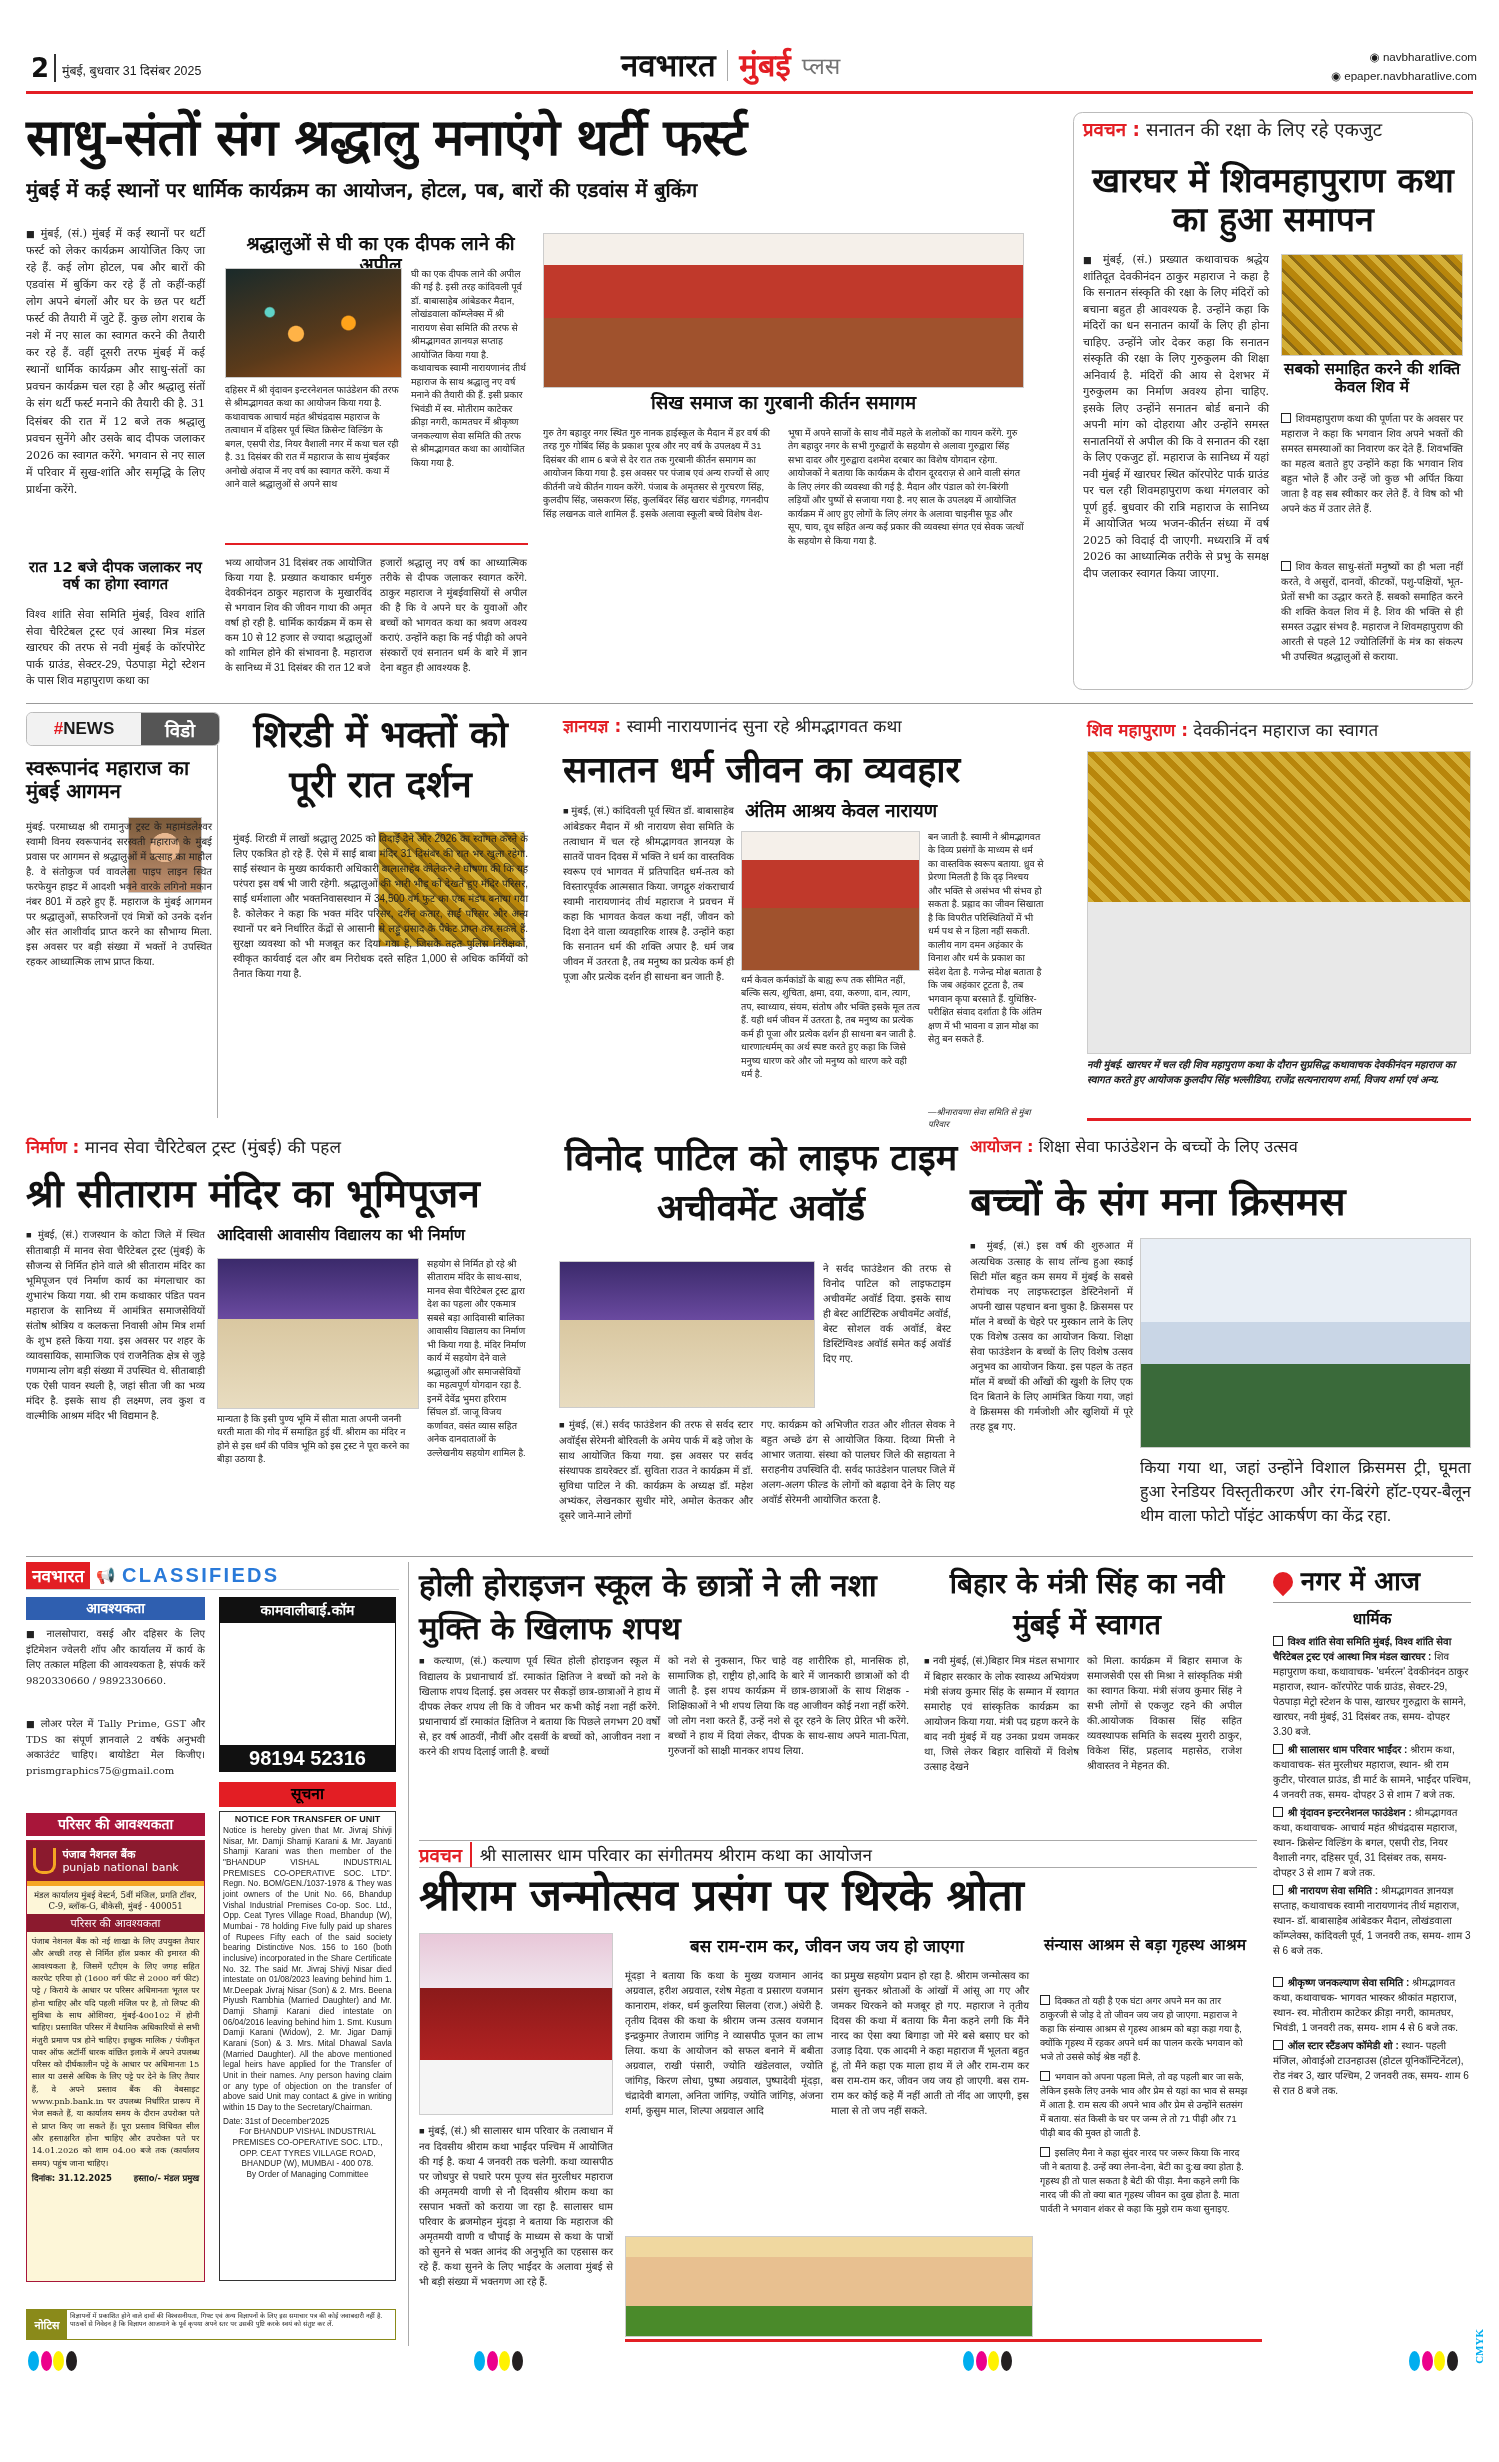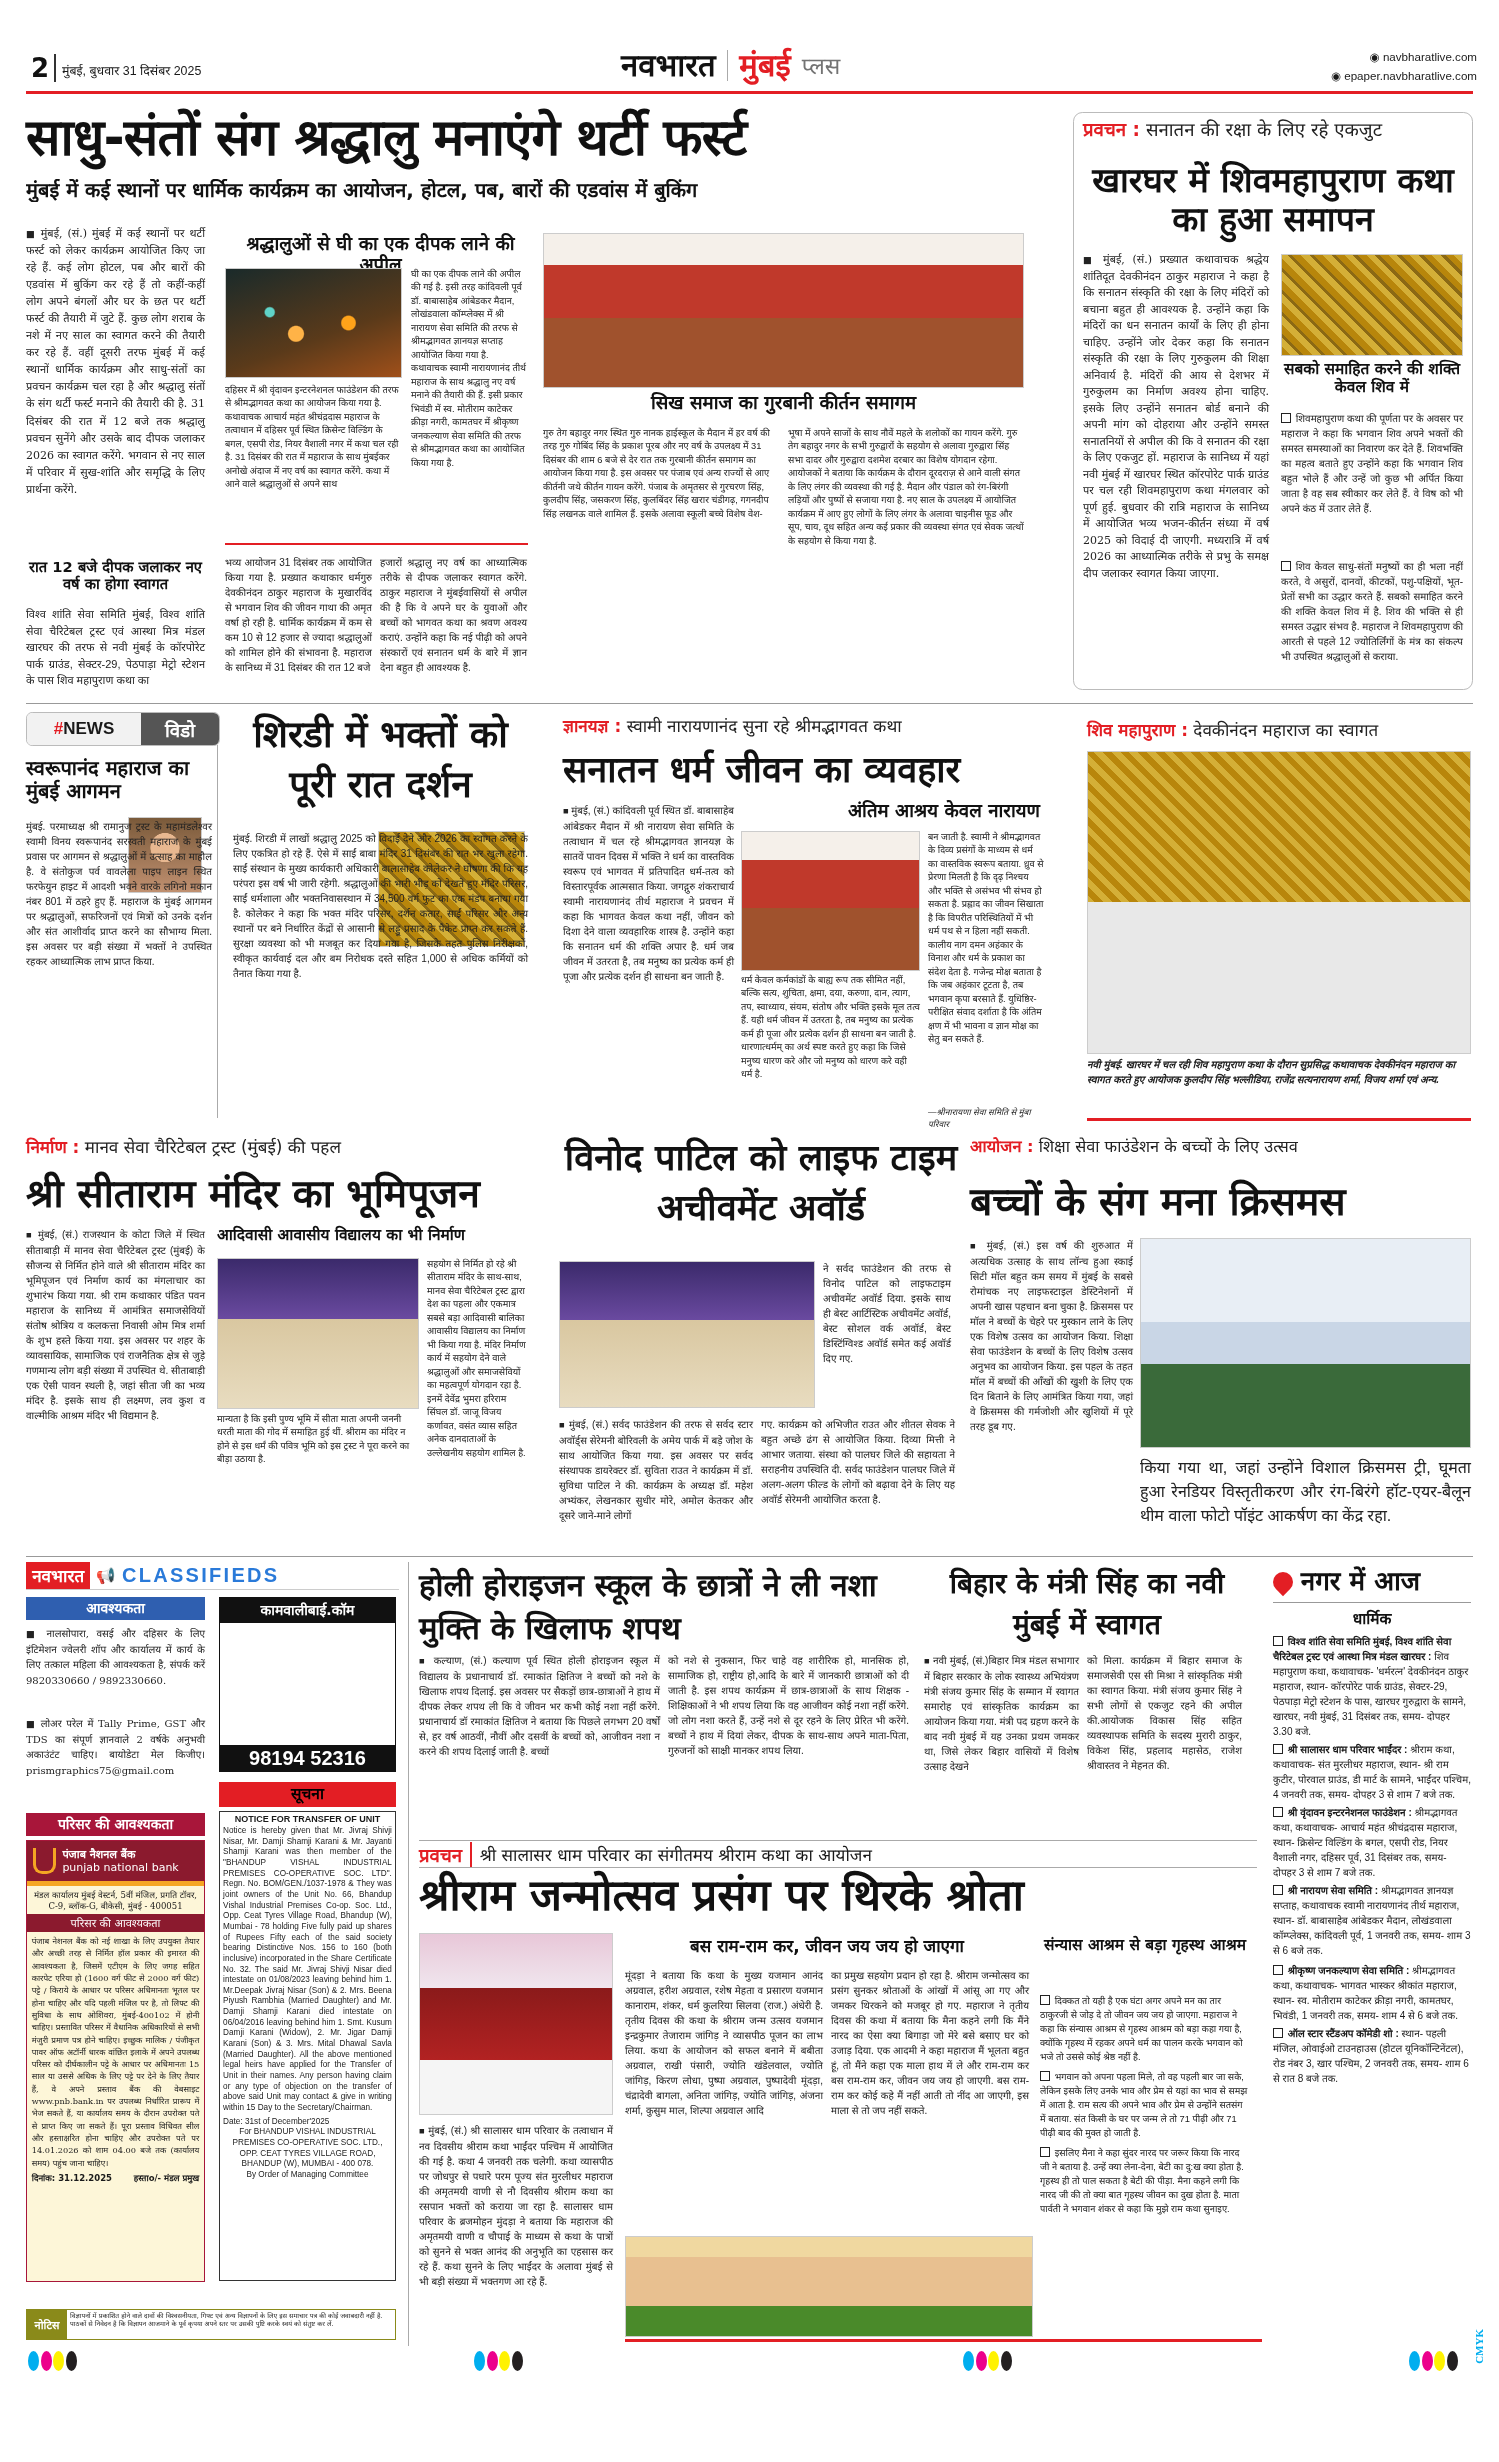--- a/index.html
+++ b/index.html
@@ -95,21 +95,21 @@
 <div class="abs" style="left:217px;top:745px;width:0.8px;height:373px;background:#aaa"></div>
 
 <div class="abs hd" style="left:233px;top:710px;width:295px;font-size:37px;text-align:center;line-height:1.35">शिरडी में भक्तों को पूरी रात दर्शन</div>
 <div class="abs photo ph-gold" style="left:378px;top:831px;width:147px;height:116px"></div>
 <div class="abs cond" style="left:233px;top:831px;width:295px;font-size:10px;text-indent:0">मुंबई. शिरडी में लाखों श्रद्धालु 2025 को विदाई देने और 2026 का स्वागत करने के लिए एकत्रित हो रहे हैं. ऐसे में साईं बाबा मंदिर 31 दिसंबर की रात भर खुला रहेगा. साईं संस्थान के मुख्य कार्यकारी अधिकारी बालासाहेब कोलेकर ने घोषणा की कि यह परंपरा इस वर्ष भी जारी रहेगी. श्रद्धालुओं की भारी भीड़ को देखते हुए मंदिर परिसर, साईं धर्मशाला और भक्तनिवासस्थान में 34,500 वर्ग फुट का एक मंडप बनाया गया है. कोलेकर ने कहा कि भक्त मंदिर परिसर, दर्शन कतार, साईं परिसर और अन्य स्थानों पर बने निर्धारित केंद्रों से आसानी से लड्डू प्रसाद के पैकेट प्राप्त कर सकते हैं. सुरक्षा व्यवस्था को भी मजबूत कर दिया गया है, जिसके तहत पुलिस निरीक्षकों, स्वीकृत कार्यवाई दल और बम निरोधक दस्ते सहित 1,000 से अधिक कर्मियों को तैनात किया गया है.</div>
 
 <div class="abs kicker" style="left:563px;top:714px;font-size:17px">
   <b>ज्ञानयज्ञ :</b> <span>स्वामी नारायणानंद सुना रहे श्रीमद्भागवत कथा</span>
 </div>
 <div class="abs hd" style="left:563px;top:749px;width:497px;font-size:36px">सनातन धर्म जीवन का व्यवहार</div>
-<div class="abs hd" style="left:745px;top:800px;width:295px;font-size:18.6px;text-align:right">अंतिम आश्रय केवल नारायण</div>
+<div class="abs hd" style="left:745px;top:800px;width:295px;font-size:18.6px;text-align:left">अंतिम आश्रय केवल नारायण</div>
 <div class="abs cond bullet" style="left:563px;top:803px;width:171px;font-size:10px">मुंबई, (सं.) कांदिवली पूर्व स्थित डॉ. बाबासाहेब आंबेडकर मैदान में श्री नारायण सेवा समिति के तत्वाधान में चल रहे श्रीमद्भागवत ज्ञानयज्ञ के सातवें पावन दिवस में भक्ति ने धर्म का वास्तविक स्वरूप एवं भागवत में प्रतिपादित धर्म-तत्व को विस्तारपूर्वक आत्मसात किया. जगद्गुरु शंकराचार्य स्वामी नारायणानंद तीर्थ महाराज ने प्रवचन में कहा कि भागवत केवल कथा नहीं, जीवन को दिशा देने वाला व्यवहारिक शास्त्र है. उन्होंने कहा कि सनातन धर्म की शक्ति अपार है. धर्म जब जीवन में उतरता है, तब मनुष्य का प्रत्येक कर्म ही पूजा और प्रत्येक दर्शन ही साधना बन जाती है.</div>
 <div class="abs photo ph-kirtan" style="left:741px;top:831px;width:179px;height:140px"></div>
 <div class="abs cap" style="left:741px;top:974px;width:179px;font-size:9.3px">धर्म केवल कर्मकांडों के बाह्य रूप तक सीमित नहीं, बल्कि सत्य, शुचिता, क्षमा, दया, करुणा, दान, त्याग, तप, स्वाध्याय, संयम, संतोष और भक्ति इसके मूल तत्व हैं. यही धर्म जीवन में उतरता है, तब मनुष्य का प्रत्येक कर्म ही पूजा और प्रत्येक दर्शन ही साधना बन जाती है. धारणात्धर्मम् का अर्थ स्पष्ट करते हुए कहा कि जिसे मनुष्य धारण करे और जो मनुष्य को धारण करे वही धर्म है.</div>
 <div class="abs cap" style="left:928px;top:831px;width:116px;font-size:9.3px">बन जाती है. स्वामी ने श्रीमद्भागवत के दिव्य प्रसंगों के माध्यम से धर्म का वास्तविक स्वरूप बताया. ध्रुव से प्रेरणा मिलती है कि दृढ़ निश्चय और भक्ति से असंभव भी संभव हो सकता है. प्रह्लाद का जीवन सिखाता है कि विपरीत परिस्थितियों में भी धर्म पथ से न हिला नहीं सकती. कालीय नाग दमन अहंकार के विनाश और धर्म के प्रकाश का संदेश देता है. गजेन्द्र मोक्ष बताता है कि जब अहंकार टूटता है, तब भगवान कृपा बरसाते हैं. युधिष्ठिर-परीक्षित संवाद दर्शाता है कि अंतिम क्षण में भी भावना व ज्ञान मोक्ष का सेतु बन सकते हैं.</div>
 <div class="abs cap" style="left:928px;top:1106px;width:116px;font-size:8.5px;font-style:italic">—श्रीनारायणा सेवा समिति से मुंबा परिवार</div>
 
 <div class="abs kicker" style="left:1087px;top:718px;font-size:17px">
   <b>शिव महापुराण :</b> <span>देवकीनंदन महाराज का स्वागत</span>
 </div>
 <div class="abs photo ph-gold" style="left:1087px;top:751px;width:384px;height:303px;background:linear-gradient(180deg,transparent 0 50%,#e8e8e8 50% 100%),repeating-linear-gradient(45deg,#b8860b 0 6.2px,#d4af37 6.2px 12.4px)"></div>
@@ -198,21 +198,21 @@
 
 <div class="abs" style="left:1273px;top:1567px;width:198px;display:flex;align-items:center;gap:7.8px;border-bottom:1.6px solid #999;padding-bottom:4.7px">
   <span style="width:20px;height:20px;background:#e31e24;border-radius:50% 50% 50% 0;transform:rotate(-45deg);display:inline-block"></span>
   <span class="hd" style="font-size:26px">नगर में आज</span>
 </div>
 <div class="abs hd" style="left:1273px;top:1611px;width:198px;font-size:15.5px;text-align:center">धार्मिक</div>
 <div class="abs" style="left:1273px;top:1634px;width:198px;font-family:'Liberation Sans',sans-serif;font-size:10px;line-height:1.5">
   <div style="margin-bottom:3.1px"><span class="sqb"></span><b>विश्व शांति सेवा समिति मुंबई, विश्व शांति सेवा चैरिटेबल ट्रस्ट एवं आस्था मित्र मंडल खारघर :</b> <span>शिव महापुराण कथा, कथावाचक- 'धर्मरत्न' देवकीनंदन ठाकुर महाराज, स्थान- कॉरपोरेट पार्क ग्राउंड, सेक्टर-29, पेठपाड़ा मेट्रो स्टेशन के पास, खारघर गुरुद्वारा के सामने, खारघर, नवी मुंबई, 31 दिसंबर तक, समय- दोपहर 3.30 बजे.</span></div>
   <div style="margin-bottom:3.1px"><span class="sqb"></span><b>श्री सालासर धाम परिवार भाईंदर :</b> <span>श्रीराम कथा, कथावाचक- संत मुरलीधर महाराज, स्थान- श्री राम कुटीर, पोरवाल ग्राउंड, डी मार्ट के सामने, भाईंदर पश्चिम, 4 जनवरी तक, समय- दोपहर 3 से शाम 7 बजे तक.</span></div>
   <div style="margin-bottom:3.1px"><span class="sqb"></span><b>श्री वृंदावन इन्टरनेशनल फाउंडेशन :</b> <span>श्रीमद्भागवत कथा, कथावाचक- आचार्य महंत श्रीचंद्रदास महाराज, स्थान- क्रिसेन्ट विल्डिंग के बगल, एसपी रोड, नियर वैशाली नगर, दहिसर पूर्व, 31 दिसंबर तक, समय- दोपहर 3 से शाम 7 बजे तक.</span></div>
-  <div style="margin-bottom:5px"><span class="sqb"></span><b>श्री नारायण सेवा समिति :</b> <span>श्रीमद्भागवत ज्ञानयज्ञ सप्ताह, कथावाचक स्वामी नारायणानंद तीर्थ महाराज, स्थान- डॉ. बाबासाहेब आंबेडकर मैदान, लोखंडवाला कॉम्प्लेक्स, कांदिवली पूर्व, 1 जनवरी तक, समय- शाम 3 से 6 बजे तक.</span></div>
+  <div style="margin-bottom:17px"><span class="sqb"></span><b>श्री नारायण सेवा समिति :</b> <span>श्रीमद्भागवत ज्ञानयज्ञ सप्ताह, कथावाचक स्वामी नारायणानंद तीर्थ महाराज, स्थान- डॉ. बाबासाहेब आंबेडकर मैदान, लोखंडवाला कॉम्प्लेक्स, कांदिवली पूर्व, 1 जनवरी तक, समय- शाम 3 से 6 बजे तक.</span></div>
   <div style="margin-bottom:3.1px"><span class="sqb"></span><b>श्रीकृष्ण जनकल्याण सेवा समिति :</b> <span>श्रीमद्भागवत कथा, कथावाचक- भागवत भास्कर श्रीकांत महाराज, स्थान- स्व. मोतीराम काटेकर क्रीड़ा नगरी, कामतघर, भिवंडी, 1 जनवरी तक, समय- शाम 4 से 6 बजे तक.</span></div>
   <div style="margin-bottom:3.1px"><span class="sqb"></span><b>ऑल स्टार स्टैंडअप कॉमेडी शो :</b> <span>स्थान- पहली मंजिल, ओवाईओ टाउनहाउस (होटल यूनिकॉन्टिनेंटल), रोड नंबर 3, खार पश्चिम, 2 जनवरी तक, समय- शाम 6 से रात 8 बजे तक.</span></div>
 </div>
 
 <div class="abs" style="left:419px;top:1840px;width:838px;height:28px;display:flex;align-items:center;border-top:0.8px solid #aaa;border-bottom:0.8px solid #aaa">
   <span style="color:#e31e24;font-weight:700;font-size:18.6px;padding-right:7.8px;border-right:2.3px solid #e31e24">प्रवचन</span>
   <span style="font-size:17px;padding-left:7.8px">श्री सालासर धाम परिवार का संगीतमय श्रीराम कथा का आयोजन</span>
 </div>
 <div class="abs hd" style="left:419px;top:1871px;width:838px;font-size:43px">श्रीराम जन्मोत्सव प्रसंग पर थिरके श्रोता</div>
 <div class="abs photo ph-saint" style="left:419px;top:1933px;width:194px;height:182px"></div>

